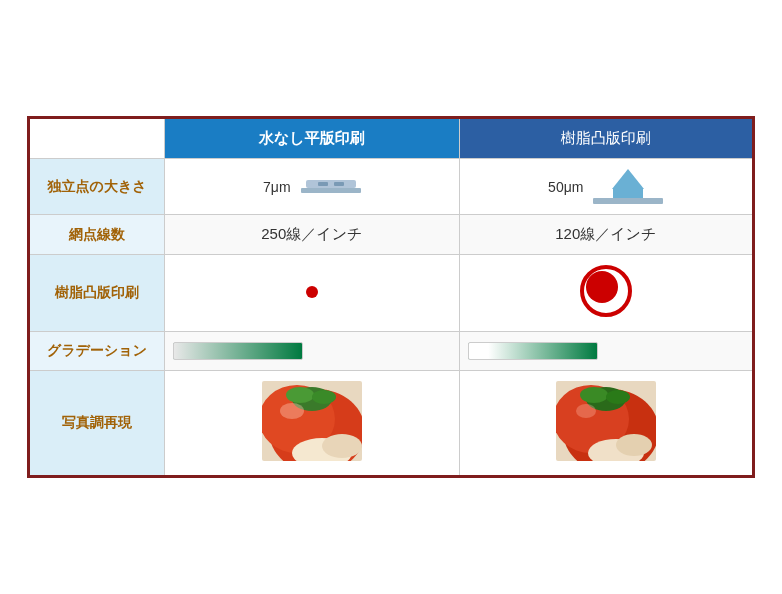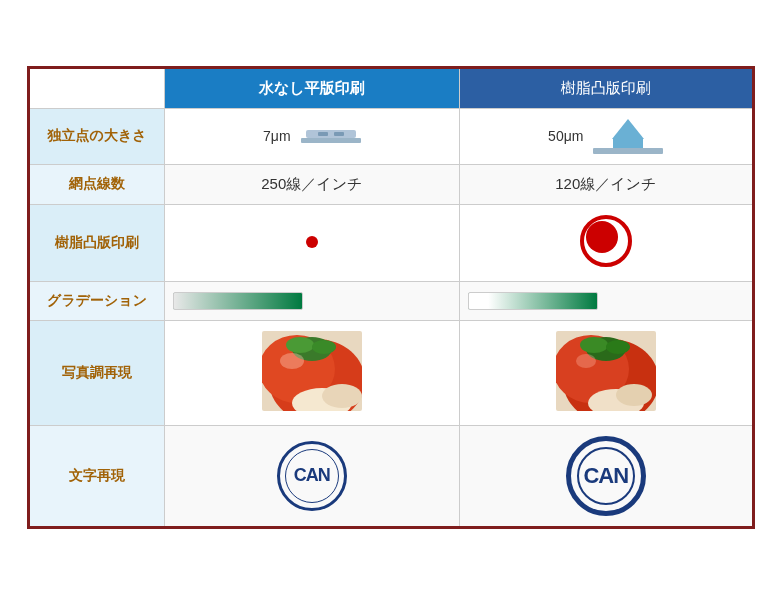--- a/index.html
+++ b/index.html
@@ -358,27 +358,14 @@
 
             <ellipse cx="30" cy="30" rx="10" ry="7" fill="rgba(255,180,160,0.35)"></ellipse>
 
             <ellipse cx="60" cy="72" rx="28" ry="14" fill="#f0e0c8"></ellipse>
             <ellipse cx="78" cy="64" rx="18" ry="11" fill="#e4d0b0"></ellipse>
           </svg>
         </div>
       </td>
     </tr>
 
-    <tr>
-      <td class="row-label">文字再現</td>
-      <td class="data-cell">
-        <div class="can-logo-small">
-          <span>CAN</span>
-        </div>
-      </td>
-      <td class="data-cell">
-        <div class="can-logo-large">
-          <span>CAN</span>
-        </div>
-      </td>
-    </tr>
   </tbody>
 </table>
 
 </body></html>

